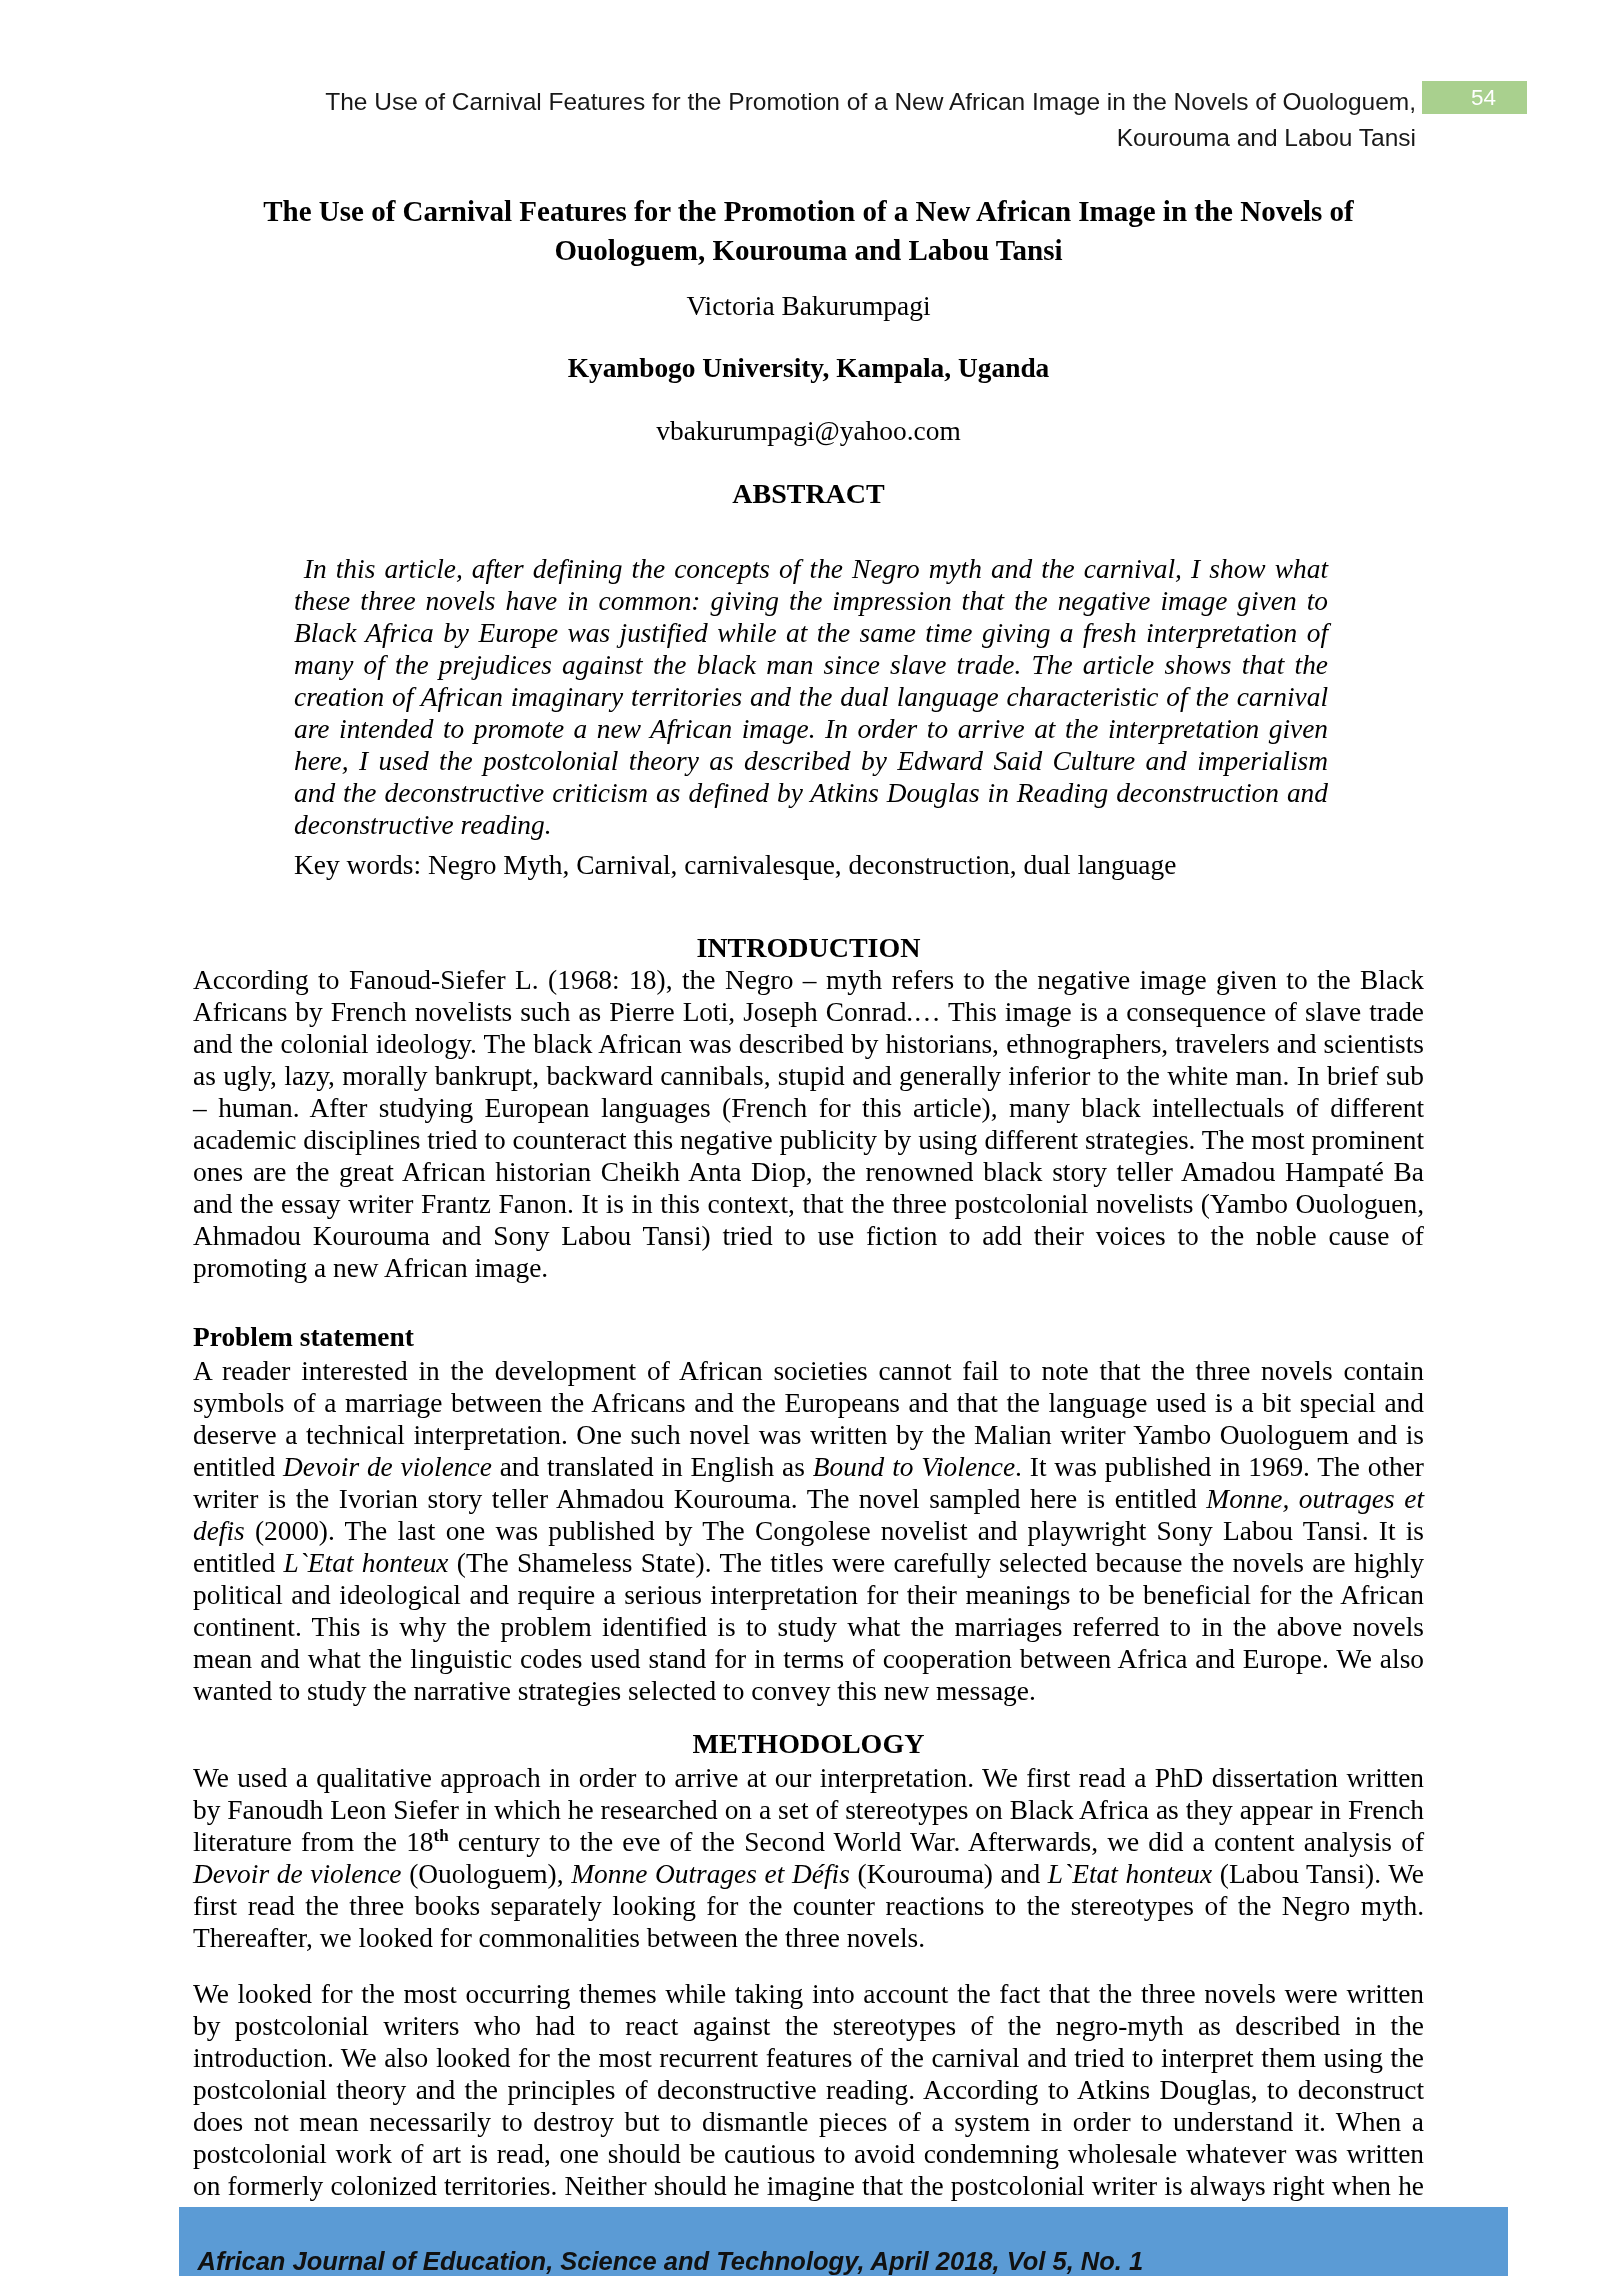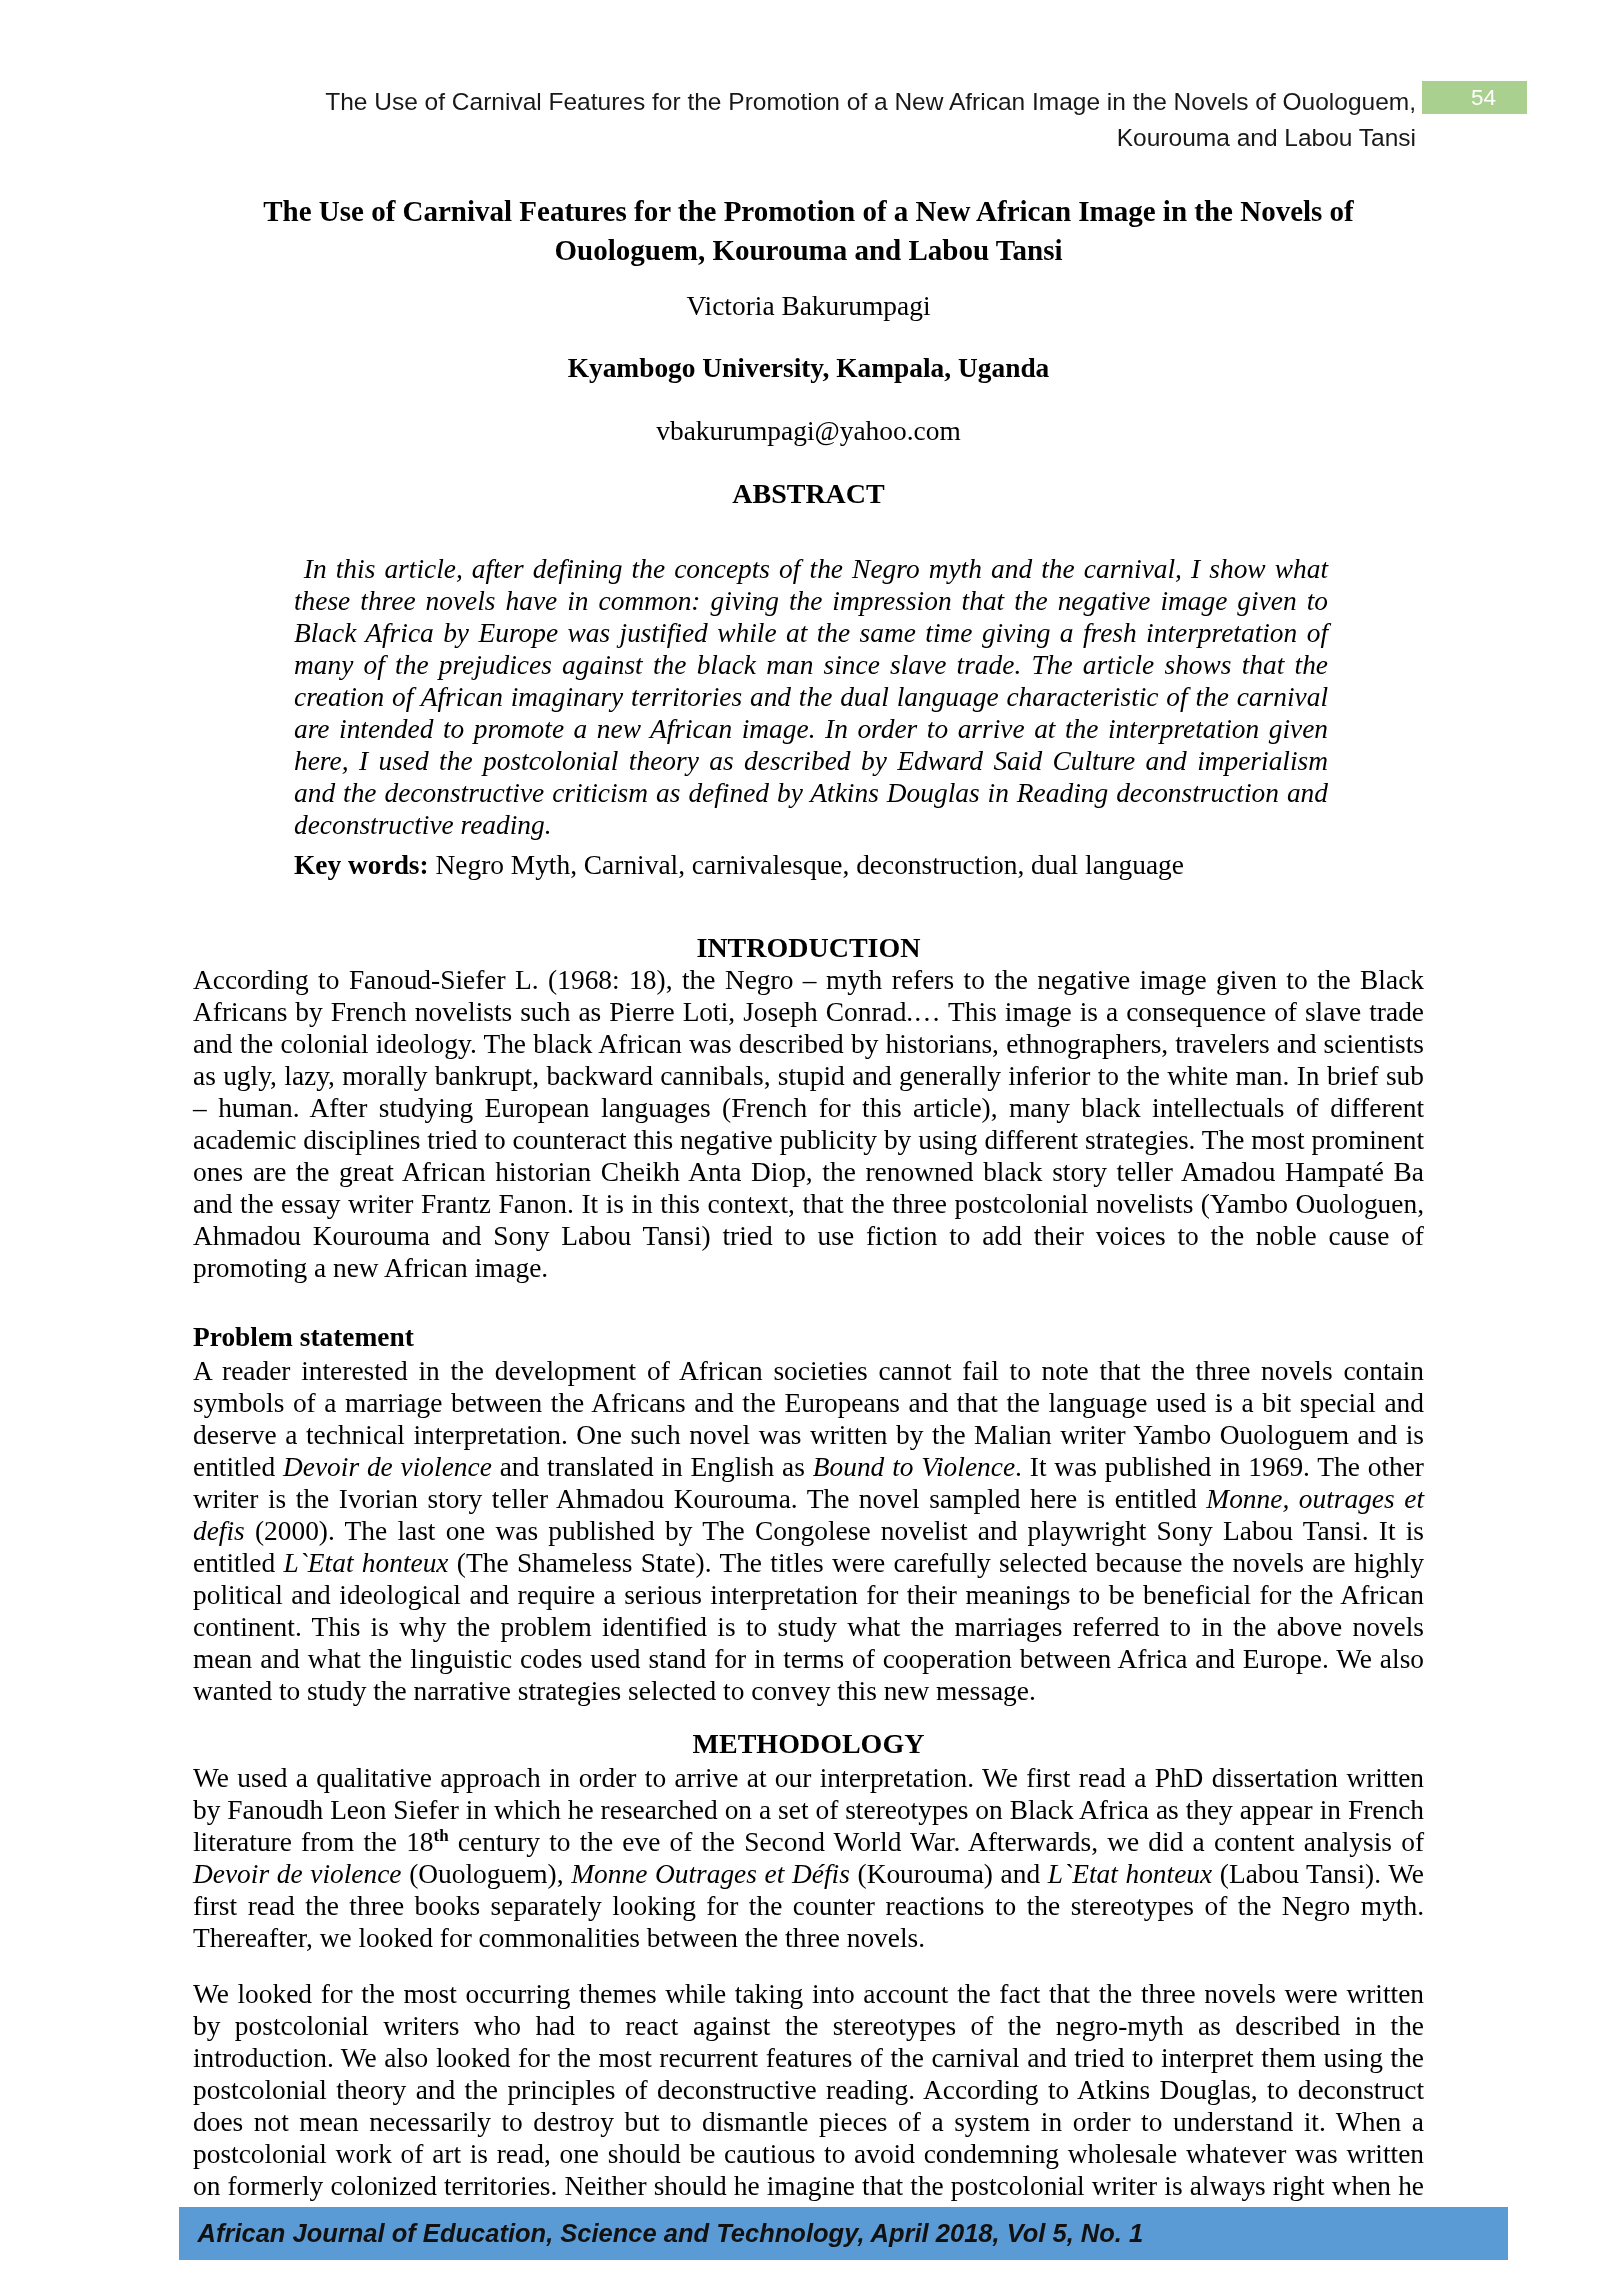--- a/index.html
+++ b/index.html
@@ -55,40 +55,40 @@
     left: 294px; top: 515px; width: 1034px;
     font-size: 27.4px; line-height: 32px;
     font-style: italic; text-align: justify;
     text-indent: 9.8px;
     margin-top: 38px;
   }
   .keywords-line {
     left: 294px; top: 850px; width: 1130px;
     font-size: 27.4px;
   }
-  .keywords-line b { font-weight: bold; }
+  .keywords-line b { font-weight: normal; }
 
   .body-para {
     left: 193px; width: 1231px;
     font-size: 27.4px; line-height: 32px;
     text-align: justify;
   }
   .intro-body       { top: 964px; }
   .problem-heading  { left: 193px; top: 1322px; width: 1231px; font-size: 27.4px; font-weight: bold; }
   .problem-body     { top: 1355px; }
   .methodology-body { top: 1762px; }
   .closing-body     { top: 1978px; }
 
   .body-para sup { font-size: 0.62em; line-height: 0; }
 
   
   .footer-bar {
-    left: 179px; top: 2207px; width: 1329px; height: 53px;
+    left: 179px; top: 2207px; width: 1329px; height: 69px;
     background: #5b9bd5;
-    display: flex; align-items: center;
+    display: flex; align-items: flex-end;
     padding-left: 18.6px; box-sizing: border-box;
   }
   .footer-text {
     font-family: "Liberation Sans", sans-serif;
     font-size: 25.5px; font-weight: bold; font-style: italic;
     color: #111111;
   }
 </style>
 </head>
 <body>

